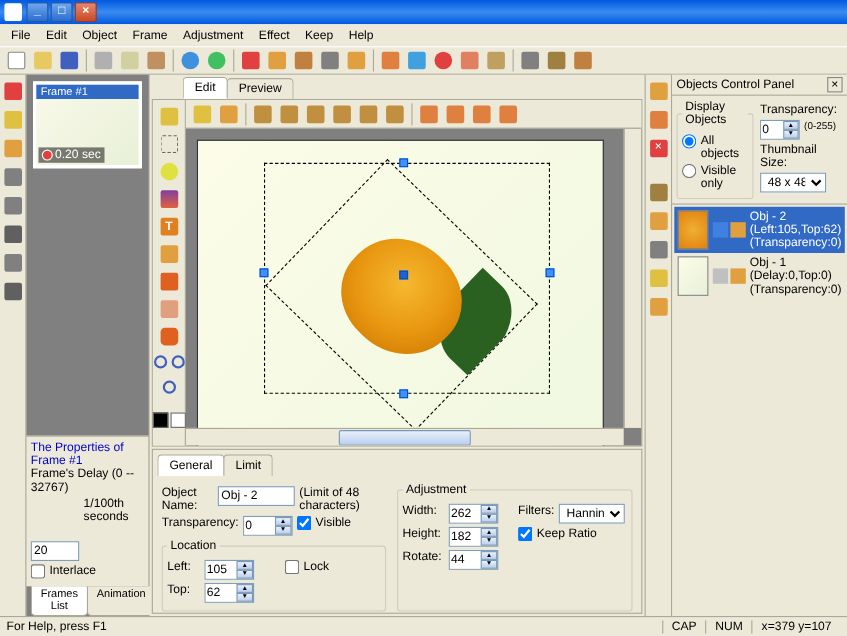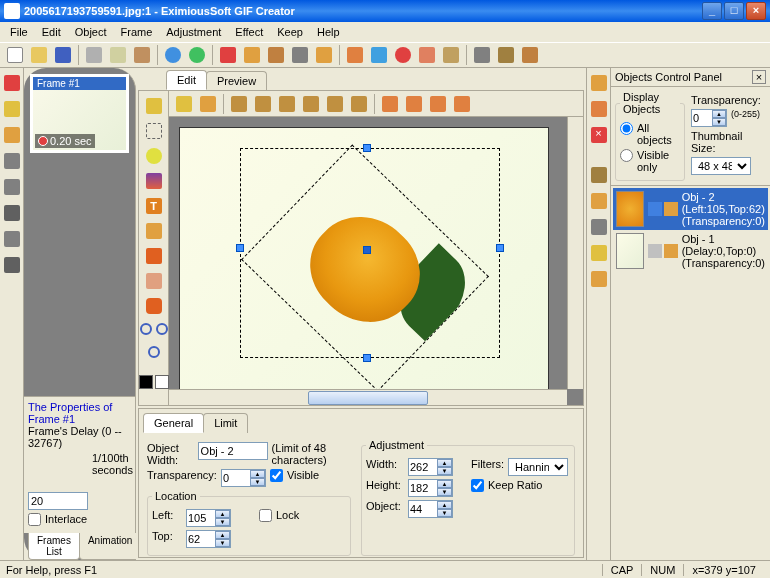--- a/index.html
+++ b/index.html
@@ -11,21 +11,21 @@
 .winbtn{width:20px;height:18px;background:linear-gradient(#6fa6ec,#2b6ed2);border:1px solid #2456a0;border-radius:2px;color:#fff;text-align:center;line-height:14px;font-weight:bold;}
 .winbtn.close{background:linear-gradient(#e8886a,#c74a27);border-color:#a03820;}
 .menubar{height:20px;background:#ece9d8;display:flex;align-items:center;padding:0 4px;gap:2px;}
 .menu-item{padding:2px 6px;cursor:default;}
 .toolbar{height:26px;background:#ece9d8;border-top:1px solid #fff;border-bottom:1px solid #aca899;display:flex;align-items:center;padding:0 4px;gap:2px;}
 .tbtn{width:22px;height:22px;border:1px solid transparent;display:flex;align-items:center;justify-content:center;border-radius:2px;}
 .ico{width:16px;height:16px;border-radius:2px;}
 .sep{width:1px;height:20px;background:#aca899;margin:0 2px;}
 .main{display:flex;height:calc(100% - 86px);}
 .left-tool{width:24px;background:#ece9d8;border-right:1px solid #aca899;display:flex;flex-direction:column;align-items:center;padding:4px 0;gap:4px;}
-.frames-panel{width:112px;background:#808080;border-right:1px solid #aca899;display:flex;flex-direction:column;border-radius:22px;}
+.frames-panel{width:112px;background:#808080;border-right:1px solid #aca899;display:flex;flex-direction:column;}
 .frame-thumb{margin:6px;border:1px solid #fff;background:#fff;padding:2px;}
 .frame-title{background:#316ac5;color:#fff;padding:1px 4px;font-size:10px;}
 .frame-img{height:60px;background:linear-gradient(135deg,#f8f8e8,#e8f0d8);position:relative;}
 .frame-delay{position:absolute;bottom:2px;left:2px;background:rgba(0,0,0,0.5);color:#fff;padding:1px 3px;font-size:10px;display:flex;align-items:center;gap:2px;}
 .stop-ico{width:10px;height:10px;background:#e04040;border-radius:50%;border:1px solid #fff;}
 .frames-bottom{background:#ece9d8;padding:4px;border-top:1px solid #aca899;font-size:10px;}
 .blue-text{color:#0000cc;}
 .inp{border:1px solid #7f9db9;padding:1px 2px;height:18px;}
 .editor-area{flex:1;display:flex;flex-direction:column;background:#ece9d8;}
 .edit-tabs{height:22px;display:flex;padding-left:30px;align-items:flex-end;}
@@ -68,21 +68,20 @@
 select.inp{background:#fff;}
 .bottom-tabs{display:flex;padding-left:4px;}
 .bottom-tab{padding:2px 8px;border:1px solid #aca899;border-top:none;background:#ece9d8;border-radius:0 0 4px 4px;font-size:10px;margin-right:-1px;text-align:center;}
 .bottom-tab.active{background:#fff;}
 </style>
 </head>
 <body>
 
 <div class="titlebar">
   <div class="titlebar-icon"></div>
-  <div class="titlebar-text">2005617193759591.jpg:1 - EximiousSoft GIF Creator</div>
   <div class="winbtns">
     <div class="winbtn">_</div>
     <div class="winbtn">□</div>
     <div class="winbtn close">×</div>
   </div>
 </div>
 
 <div class="menubar">
   <div class="menu-item">File</div>
   <div class="menu-item">Edit</div>
@@ -201,21 +200,21 @@
           <div class="stop-ico"></div>
           <span>0.20 sec</span>
         </div>
       </div>
     </div>
     <div style="flex:1;"></div>
     <div class="frames-bottom">
       <div class="blue-text">The Properties of Frame #1</div>
       <div>Frame's Delay (0 -- 32767)</div>
       <div class="field-row">
-        <input class="inp" style="width: 60px; margin-top: 40px;" value="20">
+        <input class="inp" style="width: 44px; margin-top: 40px;" value="20">
         <span>1/100th seconds</span>
       </div>
       <div class="field-row">
         <input type="checkbox" class="chk" style="">
         <span>Interlace</span>
       </div>
     </div>
     <div class="bottom-tabs">
       <div class="bottom-tab active">Frames List</div>
       <div class="bottom-tab">Animation</div>
@@ -335,21 +334,21 @@
       </div>
     </div>
     <div class="general-panel">
       <div class="gen-tabs">
         <div class="tab active">General</div>
         <div class="tab">Limit</div>
       </div>
       <div style="display:flex;gap:10px;padding:6px 4px;">
         <div style="flex:1;">
           <div class="field-row">
-            <span>Object Width:</span>
+            <span>Object Name:</span>
             <input class="inp" style="width: 70px;" value="Obj - 2">
             <span>(Limit of 48 characters)</span>
           </div>
           <div class="field-row">
             <span>Transparency:</span>
             <div class="spin">
                 <input value="0" style="">
                 <div class="spin-btns">
                   <div class="spin-btn">▲</div>
                   <div class="spin-btn">▼</div>
@@ -407,21 +406,21 @@
                 <div class="spin-btns">
                   <div class="spin-btn">▲</div>
                   <div class="spin-btn">▼</div>
                 </div>
               </div>
             <span style="width:10px;"></span>
             <input type="checkbox" class="chk" checked="" style="">
             <span>Keep Ratio</span>
           </div>
           <div class="field-row">
-            <span style="width:38px;">Object:</span>
+            <span style="width:38px;">Rotate:</span>
             <div class="spin">
                 <input value="44" style="">
                 <div class="spin-btns">
                   <div class="spin-btn">▲</div>
                   <div class="spin-btn">▼</div>
                 </div>
               </div>
           </div>
         </fieldset>
       </div>

